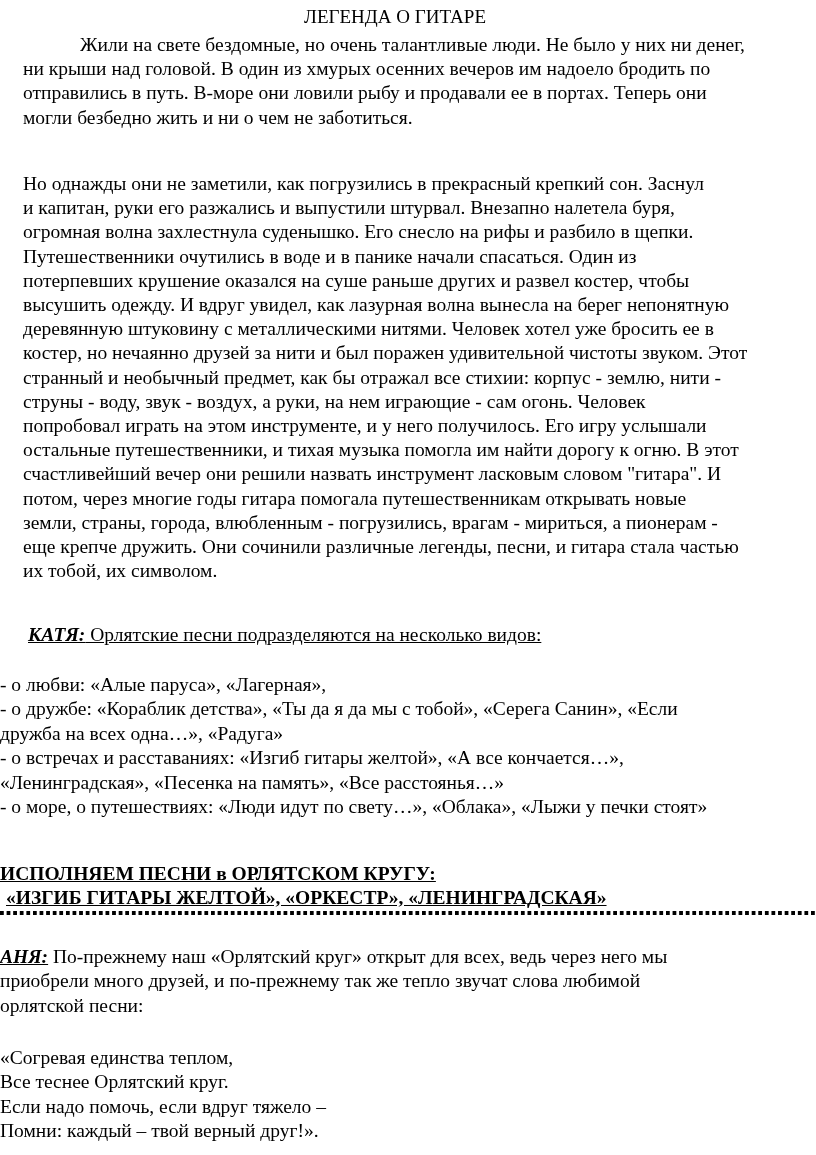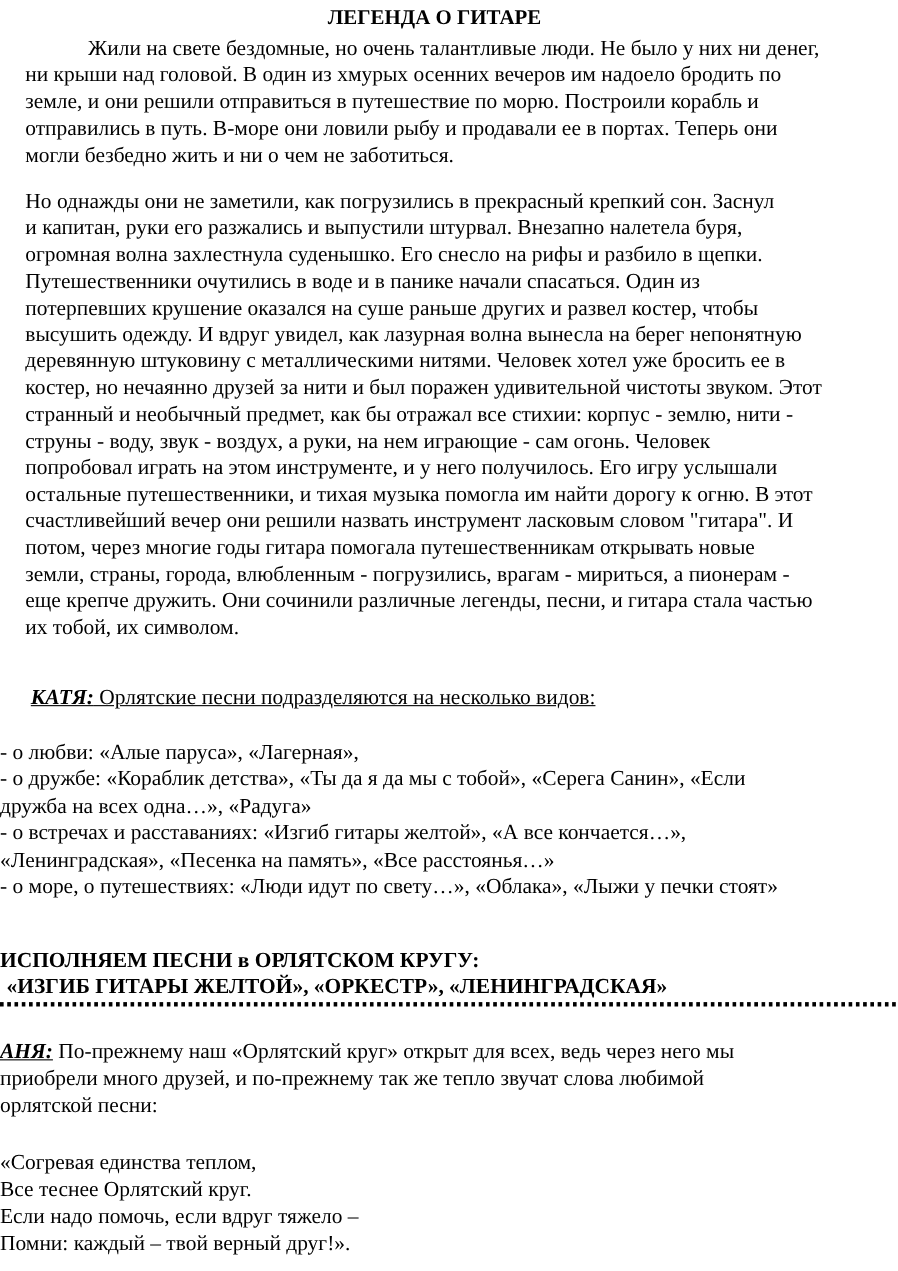--- a/index.html
+++ b/index.html
@@ -21,21 +21,21 @@
       left: 0;
       top: 0;
       width: 816px;
     }
     .title {
       position: absolute;
       top: 5px;
       left: 0;
       width: 790px;
       text-align: center;
-      font-weight: bold;
+      font-weight: normal;
       font-size: 19px;
       line-height: 24px;
     }
     .para {
       position: absolute;
       left: 0;
       width: 812px;
       line-height: 24.2px;
       margin: 0;
       white-space: nowrap;
@@ -68,20 +68,21 @@
     .list .line { display: block; }
     .heading {
       position: absolute;
       top: 862px;
       left: 0;
       width: 816px;
       font-weight: bold;
       font-size: 19.5px;
       line-height: 24px;
       white-space: nowrap;
+      text-decoration: underline;
     }
     .heading .line { display: block; }
     .heading .line2 { padding-left: 6px; }
     .dotted {
       position: absolute;
       top: 911px;
       left: 0;
       width: 816px;
       height: 4px;
       background-image: linear-gradient(to right, #000 0, #000 3.5px, transparent 3.5px, transparent 6.6px);
@@ -109,21 +110,20 @@
 </head>
 <body>
 
 <div class="page">
 
   <div class="title">ЛЕГЕНДА О ГИТАРЕ</div>
 
   <p class="para p1">
     <span class="line">Жили на свете бездомные, но очень талантливые люди. Не было у них ни денег,</span>
     <span class="line">ни крыши над головой. В один из хмурых осенних вечеров им надоело бродить по</span>
-    <span class="line">земле, и они решили отправиться в путешествие по морю. Построили корабль и</span>
     <span class="line">отправились в путь. В-море они ловили рыбу и продавали ее в портах. Теперь они</span>
     <span class="line">могли безбедно жить и ни о чем не заботиться.</span>
   </p>
 
   <p class="para p2">
     <span class="line">Но однажды они не заметили, как погрузились в прекрасный крепкий сон. Заснул</span>
     <span class="line">и капитан, руки его разжались и выпустили штурвал. Внезапно налетела буря,</span>
     <span class="line">огромная волна захлестнула суденышко. Его снесло на рифы и разбило в щепки.</span>
     <span class="line">Путешественники очутились в воде и в панике начали спасаться. Один из</span>
     <span class="line">потерпевших крушение оказался на суше раньше других и развел костер, чтобы</span>

